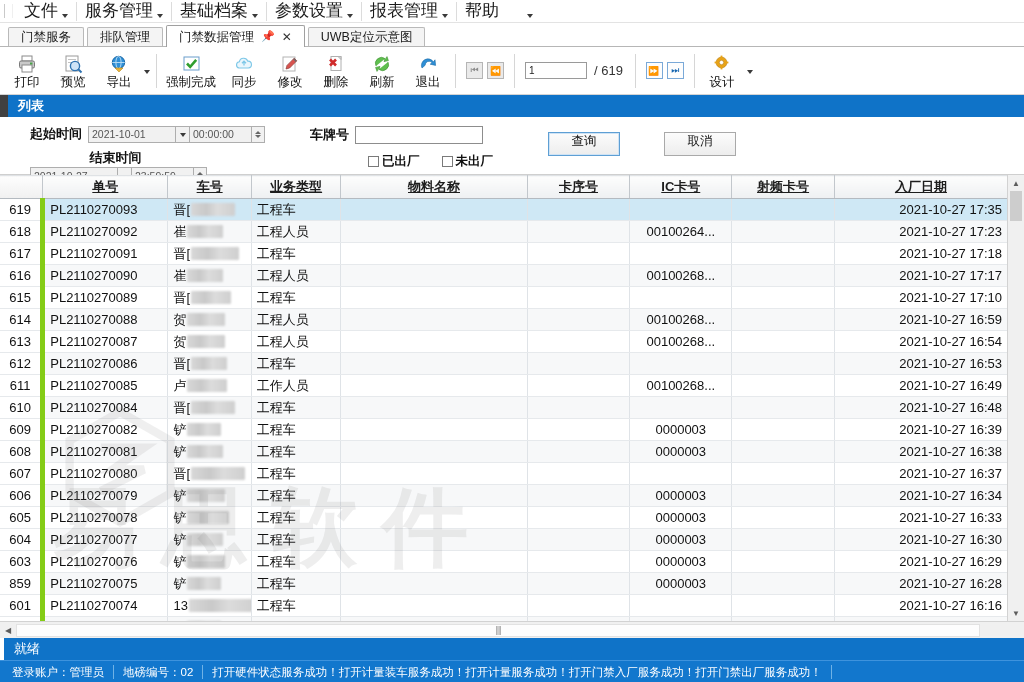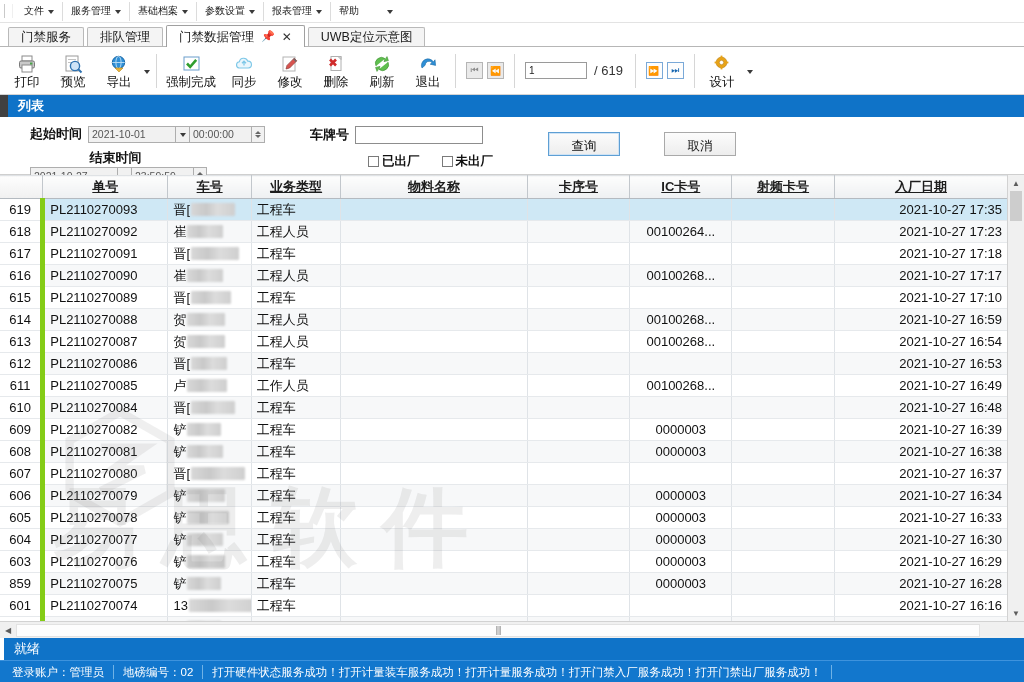--- a/index.html
+++ b/index.html
@@ -7,21 +7,21 @@
     width:1024px;height:682px;overflow:hidden;
     font-family:"Liberation Sans","DejaVu Sans",sans-serif;
     font-size:12px;color:#000;background:#ffffff;
     -webkit-font-smoothing:antialiased;
   }
   #app{width:1024px;height:682px;position:relative;display:flex;flex-direction:column;background:#fff;}
 
   
   .menubar{height:22px;display:flex;align-items:center;background:#ffffff;border-bottom:1px solid #e3e3e3;padding-left:4px;}
   .mb-grip{width:7px;height:14px;border-left:1px solid #c9c9c9;border-right:1px solid #efefef;margin-right:3px;}
-  .menu-item{display:flex;align-items:center;gap:4px;padding:2px 8px 3px 8px;font-size:10px;color:#1a1a1a;border-right:1px solid #dcdcdc;height:14px;line-height:14px;cursor:default;}
+  .menu-item{display:flex;align-items:flex-end;gap:4px;padding:2px 8px 3px 8px;font-size:17px;color:#1a1a1a;border-right:1px solid #dcdcdc;height:14px;line-height:14px;cursor:default;}
   .menu-item:last-child{border-right:none;gap:28px;}
   .caret{width:0;height:0;border-left:3px solid transparent;border-right:3px solid transparent;border-top:4px solid #3a3a3a;display:inline-block;margin-top:2px;}
 
   
   .tabstrip{height:24px;background:#ffffff;display:flex;align-items:flex-end;padding-left:8px;border-bottom:1px solid #b6b6b6;box-sizing:border-box;}
   .tab{height:19px;line-height:19px;padding:0 12px;font-size:12.5px;border:1px solid #b9b9b9;border-bottom:none;background:#f4f4f4;margin-right:3px;color:#1a1a1a;border-radius:2px 2px 0 0;cursor:default;display:flex;align-items:center;gap:7px;box-sizing:border-box;}
   .tab.active{background:#ffffff;height:22px;line-height:22px;border-color:#a0a0a0;position:relative;z-index:3;margin-bottom:-1px;}
   .tab .tab-pin{font-size:11px;color:#555;line-height:1;}
   .tab .tab-close{font-size:12px;color:#333;line-height:1;}
 
@@ -50,21 +50,21 @@
   .datebox{width:88px;height:17px;border:1px solid #aeaeae;background:#f1f1f1;font-size:10.5px;color:#555;display:flex;align-items:center;padding-left:3px;box-sizing:border-box;}
   .dateddl{width:14px;height:17px;border:1px solid #aeaeae;border-left:none;background:#f1f1f1;display:flex;align-items:center;justify-content:center;box-sizing:border-box;}
   .timebox{width:62px;height:17px;border:1px solid #aeaeae;border-left:none;background:#f1f1f1;font-size:10.5px;color:#555;display:flex;align-items:center;padding-left:3px;box-sizing:border-box;}
   .spin{width:13px;height:17px;border:1px solid #aeaeae;border-left:none;background:#f1f1f1;display:flex;flex-direction:column;align-items:center;justify-content:center;box-sizing:border-box;}
   .spin i{display:block;width:0;height:0;border-left:3px solid transparent;border-right:3px solid transparent;}
   .spin i.up{border-bottom:3px solid #666;margin-bottom:1px;}
   .spin i.dn{border-top:3px solid #666;}
   .textbox{width:128px;height:18px;border:1px solid #8d8d8d;background:#fff;box-sizing:border-box;}
   .cbwrap{display:flex;align-items:center;gap:3px;font-size:12.5px;font-weight:bold;color:#111;margin-right:22px;}
   .cbox{width:11px;height:11px;border:1px solid #7a7a7a;background:#fff;box-sizing:border-box;}
-  .btn{width:72px;height:24px;border:1px solid #a9a9a9;background:linear-gradient(#fcfcfc,#ededed);font-size:12.5px;color:#111;display:flex;align-items:flex-end;justify-content:center;box-sizing:border-box;cursor:default;}
+  .btn{width:72px;height:24px;border:1px solid #a9a9a9;background:linear-gradient(#fcfcfc,#ededed);font-size:12.5px;color:#111;display:flex;align-items:flex-start;justify-content:center;box-sizing:border-box;cursor:default;}
   .btn.primary{border:1px solid #5e9fd4;box-shadow:0 0 0 1px #cfe3f5 inset;}
 
   
   .gridwrap{flex:1;position:relative;background:#fff;overflow:hidden;display:flex;flex-direction:column;}
   .gridscroll{flex:1;display:flex;overflow:hidden;}
   .gridmain{flex:1;overflow:hidden;position:relative;}
   table.grid{border-collapse:collapse;table-layout:fixed;width:1008px;}
   table.grid th{
     height:22px;background:linear-gradient(#fdfdfd,#eef0f2);
     border-right:1px solid #c2c7cc;border-bottom:1px solid #b4bac0;border-top:1px solid #dfe2e5;

